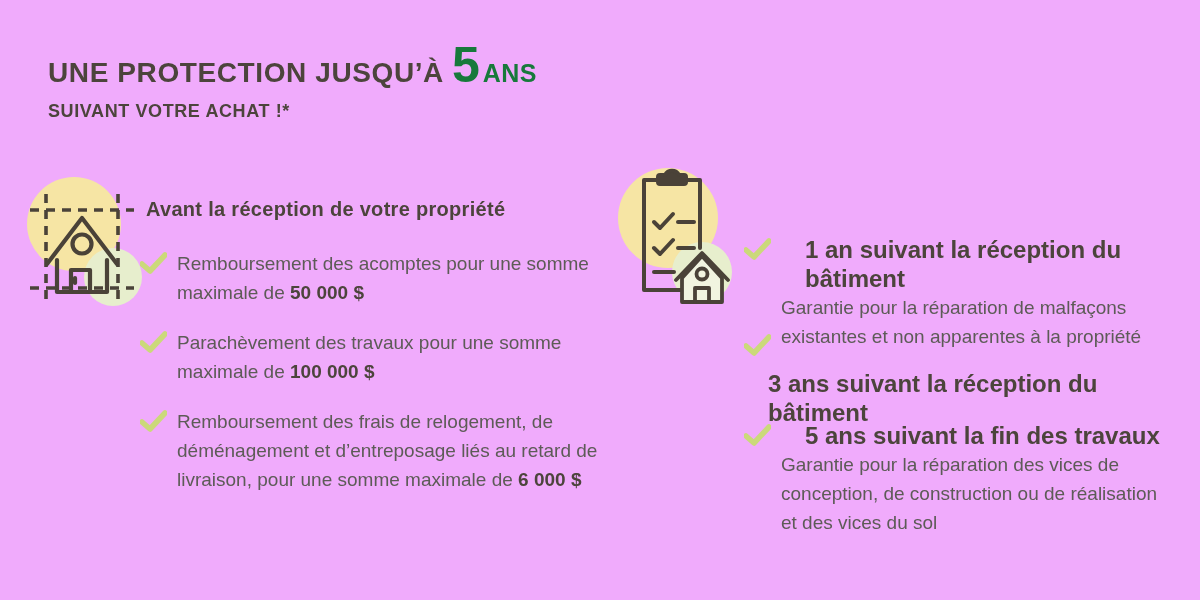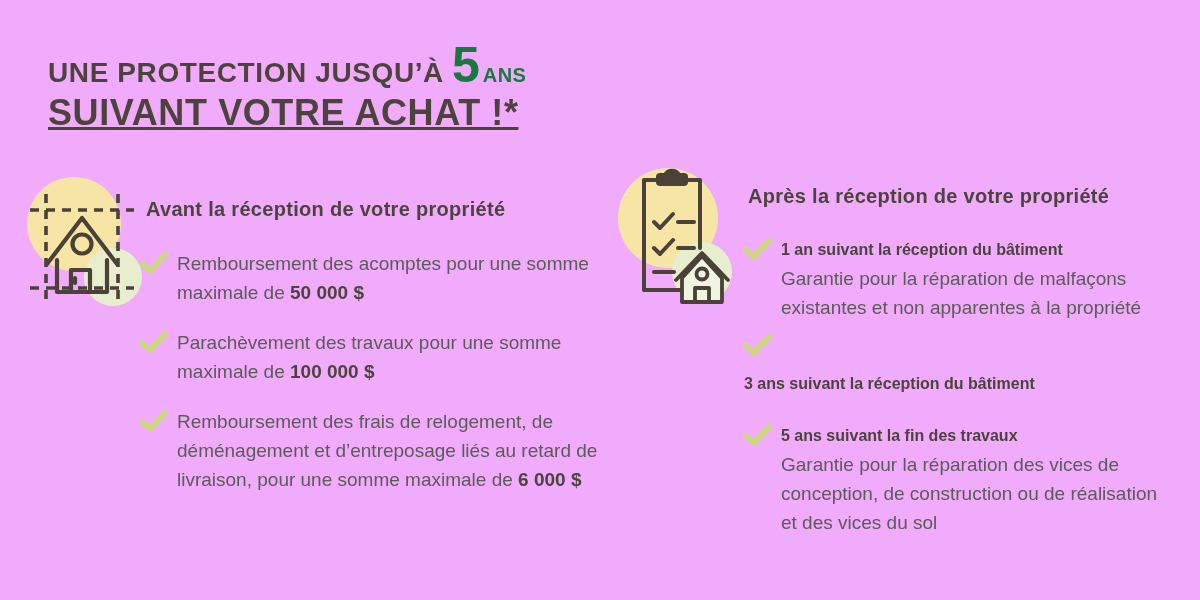--- a/index.html
+++ b/index.html
@@ -6,31 +6,31 @@
   html,body { background:#ffffff; }
   #canvas {
     position:relative; width:1200px; height:600px; background:#f0abfc;
     font-family:"Liberation Sans", sans-serif; overflow:hidden;
     color:#5d5b57;
   }
   
   .title { position:absolute; left:48px; top:44px; }
   .title-line1 { display:flex; align-items:baseline; font-weight:700; font-size:28px; letter-spacing:0.6px; color:#4c443c; line-height:42px; }
   .title-num { font-size:50px; color:#17793b; margin-left:8px; letter-spacing:0; }
-  .title-unit { font-size:20px; color:#17793b; margin-left:3px; letter-spacing:0.5px; }
-  .title-line2 { font-weight:700; font-size:36px; letter-spacing:0.6px; color:#4c443c; line-height:34px;text-decoration:underline; }
+  .title-unit { font-size:25px; color:#17793b; margin-left:3px; letter-spacing:0.5px; }
+  .title-line2 { font-weight:700; font-size:18px; letter-spacing:0.6px; color:#4c443c; line-height:34px; }
   
   .col-heading { position:absolute; font-weight:700; font-size:20px; letter-spacing:0.3px; color:#4c443c; }
   .heading-left { left:146px; top:198px; }
   .heading-right { left:748px; top:185px; }
   .row { position:absolute; display:flex; gap:10px; }
   .check { flex:0 0 27px; margin-top:3px; }
   .body-text { font-size:19px; line-height:29px; color:#5d5b57; }
   .body-text b, .item-title { font-weight:700; color:#4c443c; }
-  .item-title { font-size:16px; line-height:29px; display:block; }
+  .item-title { font-size:24px; line-height:29px; display:block;margin-left:24px; }
   .left-row  { left:140px; width:462px; }
   .right-row { left:744px; width:432px; }
   #l-row1 { top:249px; } #l-row2 { top:328px; } #l-row3 { top:407px; }
   #r-row1 { top:235px; } #r-row2 { top:329px;flex-direction:column; } #r-row3 { top:421px; }
   
   .icon-left  { position:absolute; left:14px;  top:172px; }
   .icon-right { position:absolute; left:608px; top:156px; }
   
   .footnote { position:absolute; right:36px; top:549px; width:600px; text-align:right;
               font-size:15.5px; color:#5d5b57; letter-spacing:0.1px; }
@@ -105,21 +105,20 @@
     <div class="body-text"><span>Parachèvement des travaux pour une somme maximale de </span><b>100 000 $</b></div>
   </div>
 
   <div class="row left-row" id="l-row3">
     <svg class="check" width="27" height="23" viewBox="0 0 27 23">
       <path d="M2 12 L10 19 L25 3" stroke="#cbd97a" stroke-width="5.5" fill="none" stroke-linecap="round" stroke-linejoin="round"></path>
     </svg>
     <div class="body-text"><span>Remboursement des frais de relogement, de déménagement et d’entreposage liés au retard de livraison, pour une somme maximale de </span><b>6 000 $</b></div>
   </div>
 
-  <div class="col-heading heading-right">Après la réception de votre propriété</div>
 
   <div class="row right-row" id="r-row1">
     <svg class="check" width="27" height="23" viewBox="0 0 27 23">
       <path d="M2 12 L10 19 L25 3" stroke="#cbd97a" stroke-width="5.5" fill="none" stroke-linecap="round" stroke-linejoin="round"></path>
     </svg>
     <div class="body-text">
       <span class="item-title">1 an suivant la réception du bâtiment</span>
       <span>Garantie pour la réparation de malfaçons existantes et non apparentes à la propriété</span>
     </div>
   </div>

